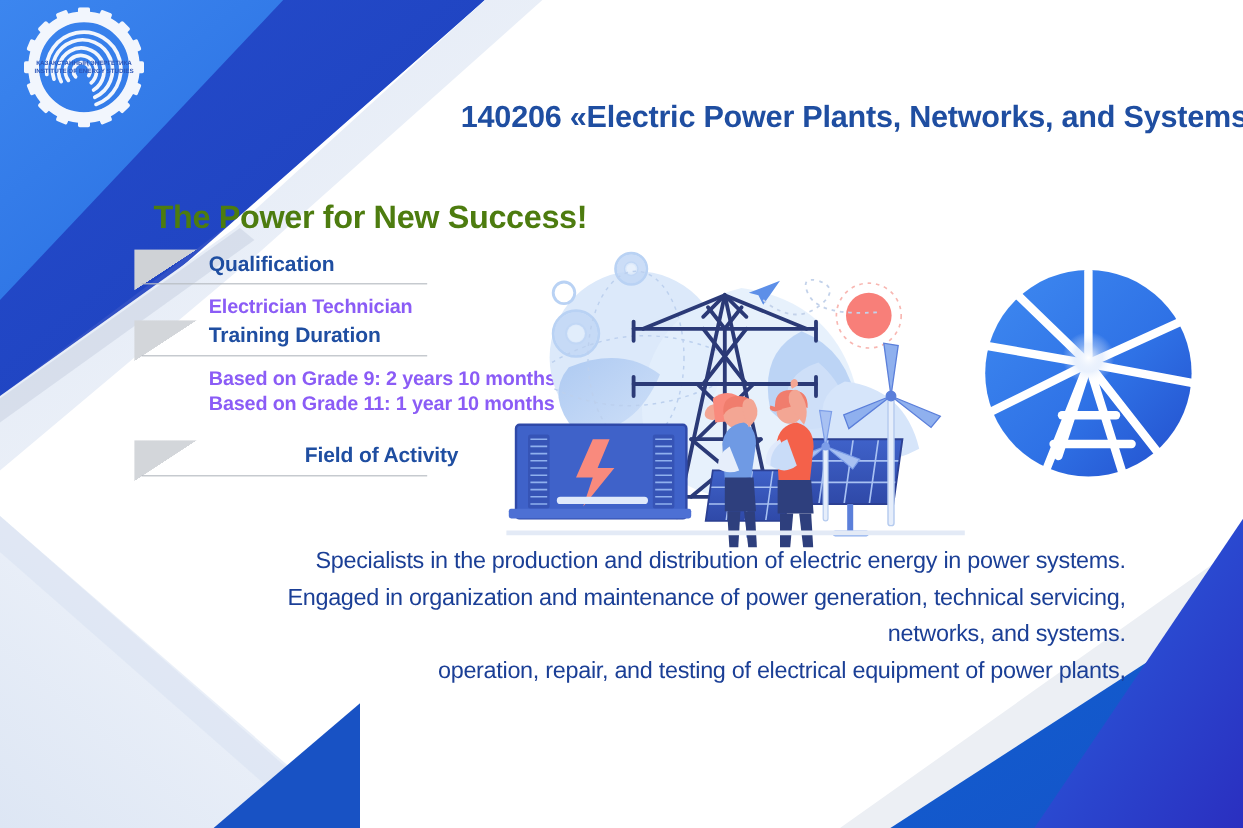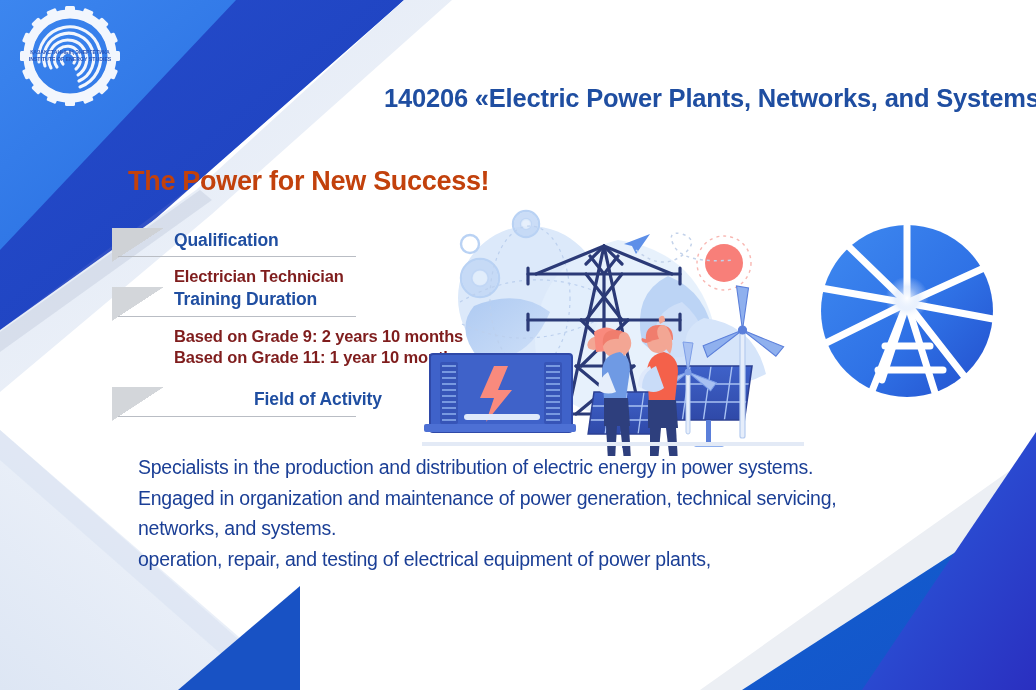--- a/index.html
+++ b/index.html
@@ -22,27 +22,27 @@
 
   
   .course-title{
     position:absolute;left:384px;top:84px;width:620px;
     font-size:25.5px;font-weight:bold;color:#1f4ea1;
     letter-spacing:-.2px;
     white-space:nowrap;
   }
   .slogan{
     position:absolute;left:128px;top:166px;
-    font-size:27px;font-weight:bold;color:#c2410c;
+    font-size:27px;font-weight:bold;color:#4d7c0f;
     letter-spacing:-.3px;white-space:nowrap;
   }
 
   
   .info{
-    position:absolute;left:112px;top:228px;width:350px;
+    position:absolute;left:112px;top:208px;width:350px;
   }
   .info-row{position:relative;}
   .tri{
     position:absolute;left:0;top:0;width:52px;height:34px;
     background:linear-gradient(to bottom right,#cfd2d6 0%,#cfd2d6 49.6%,rgba(255,255,255,0) 50%);
   }
   .tri.tri2{
     background:linear-gradient(to bottom right,#d3d6da 0%,#d3d6da 49.6%,rgba(255,255,255,0) 50%);
   }
   .lbl{
@@ -51,33 +51,33 @@
     font-size:17.5px;font-weight:bold;color:#1f4ea1;
     line-height:24px;
     letter-spacing:-.1px;
   }
   .rule{
     position:absolute;left:6px;width:238px;height:1px;
     background:#b9bdc4;
   }
   .val{
     padding-left:62px;
-    font-size:16.5px;font-weight:bold;color:#7f1d1d;
+    font-size:16.5px;font-weight:bold;color:#8b5cf6;
     line-height:21px;
     letter-spacing:-.15px;
     white-space:nowrap;
   }
 
   
   .body-text{
     position:absolute;left:138px;top:452px;width:800px;
     font-size:19.5px;color:#1b3f96;line-height:30.5px;
     letter-spacing:-.25px;
   }
-  .body-text div{white-space:nowrap;}
+  .body-text div{white-space:nowrap;text-align:right;}
 
   
   .illus{position:absolute;left:418px;top:206px;width:390px;height:250px;}
   .emblem{position:absolute;left:812px;top:218px;width:190px;height:186px;}
 </style>
 </head>
 <body>
 
 <div id="slide">
 

